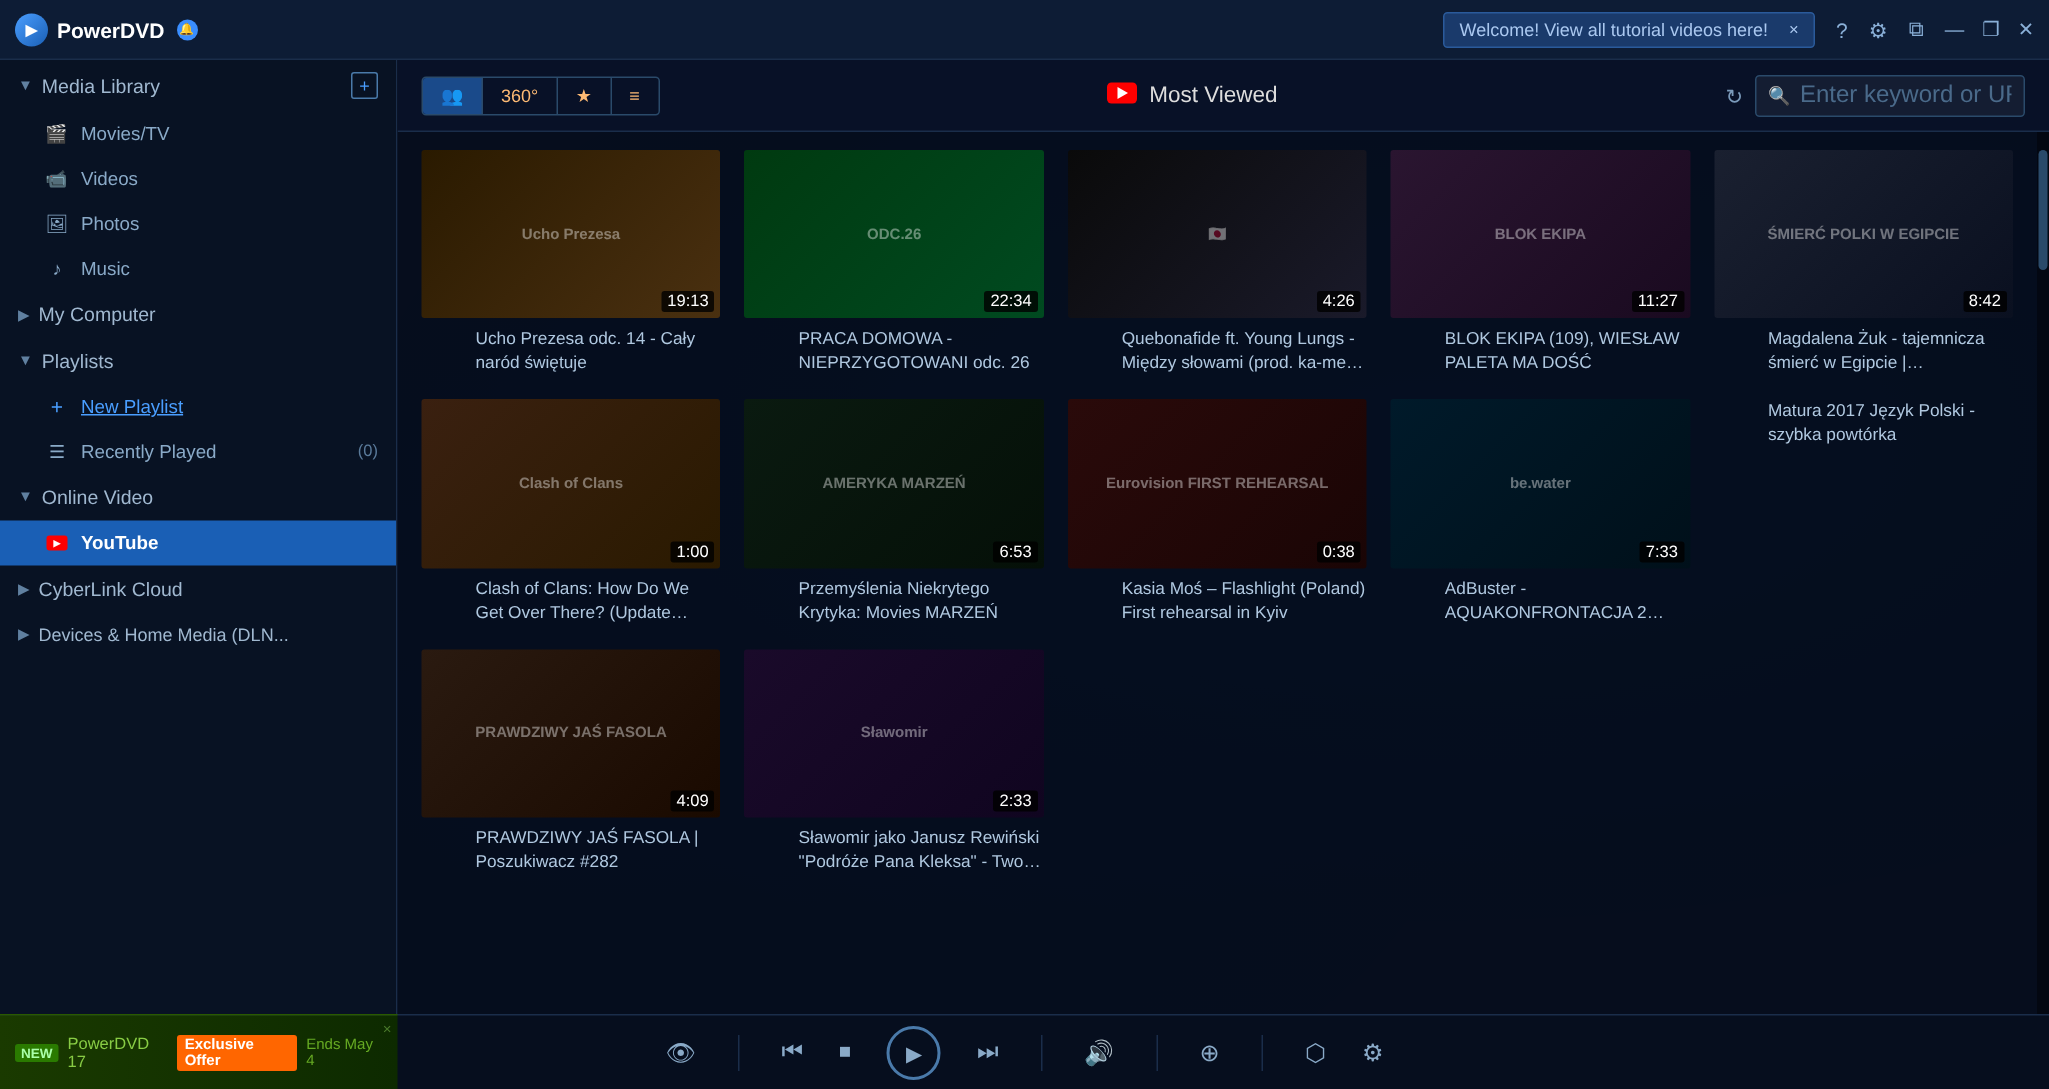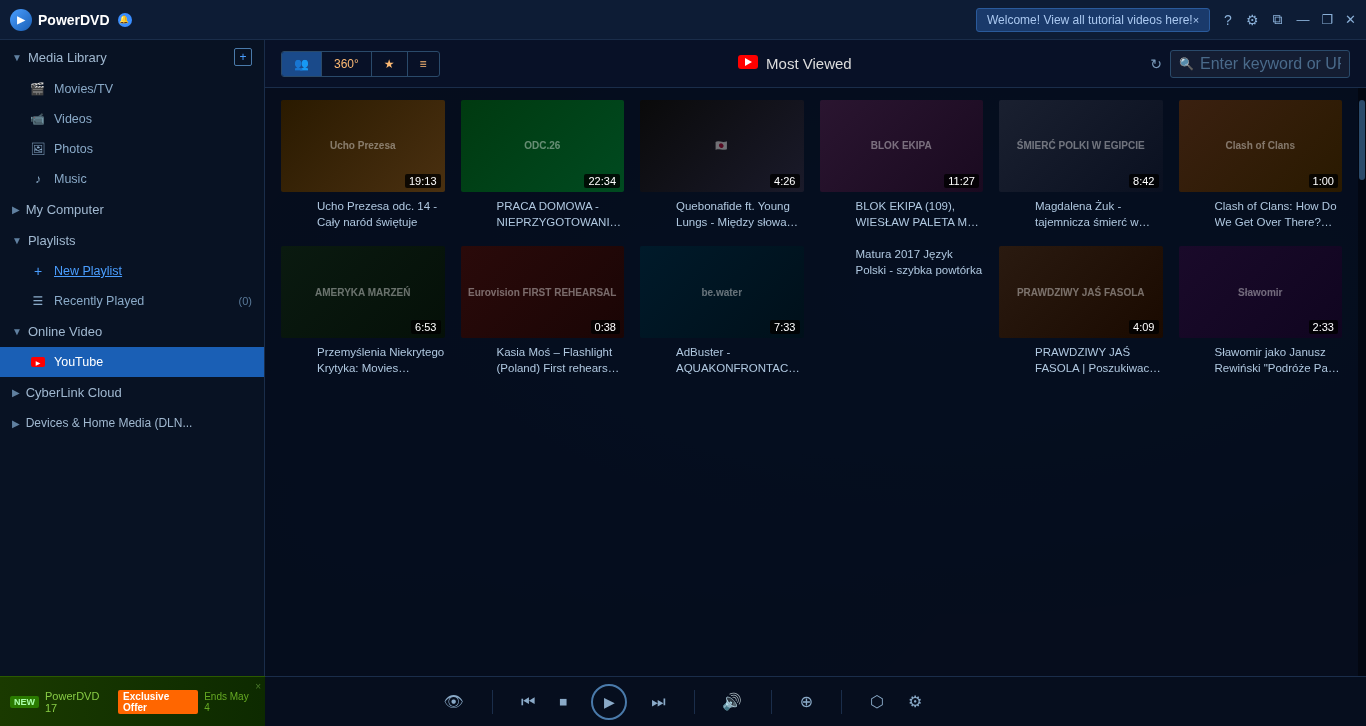--- a/index.html
+++ b/index.html
@@ -70,21 +70,21 @@
     .titlebar-spacer { flex: 1; }
     .welcome-banner {
       background: #1a3a6b;
       border: 1px solid #2a5a9b;
       border-radius: 3px;
       padding: 4px 10px;
       font-size: 12px;
       color: #aac8f0;
       display: flex;
       align-items: center;
-      gap: 0;
+      gap: 14px;
       text-align: center;
     }
     .welcome-close {
       cursor: pointer;
       color: #aac8f0;
       font-size: 11px;
     }
     .titlebar-controls {
       display: flex;
       align-items: center;
@@ -284,21 +284,21 @@
       width: 100%;
     }
     .search-box input::placeholder { color: #4a6a8a; }
 
     
     .video-grid {
       flex: 1;
       overflow-y: auto;
       padding: 12px 16px;
       display: grid;
-      grid-template-columns: repeat(6, 1fr);
+      grid-template-columns: repeat(5, 1fr);
       gap: 16px;
       align-content: start;
     }
     .video-grid::-webkit-scrollbar { width: 6px; }
     .video-grid::-webkit-scrollbar-track { background: rgba(0,0,0,0.3); }
     .video-grid::-webkit-scrollbar-thumb { background: #2a4a6a; border-radius: 3px; }
 
     .video-card {
       cursor: pointer;
       display: flex;
@@ -546,21 +546,21 @@
       <span class="item-icon">☰</span>
       <span>Recently Played</span>
       <span class="item-count">(0)</span>
     </div>
 
     <div class="sidebar-section-header">
       <span class="chevron" style="font-size:10px;margin-right:6px;color:#6080a0;">▼</span>
       <span style="font-size:13px;color:#a0b8d0;font-weight:500;">Online Video</span>
     </div>
 
-    <div class="sidebar-item active" style="padding-left:30px;">
+    <div class="sidebar-item active" style="padding-left:30px;font-weight:bold;">
       <span class="item-icon">
         <span style="background:#ff0000;border-radius:2px;width:14px;height:10px;display:inline-flex;align-items:center;justify-content:center;font-size:6px;color:#fff;">▶</span>
       </span>
       <span>YouTube</span>
     </div>
 
     <div class="sidebar-section-header">
       <span class="chevron" style="font-size:10px;margin-right:6px;color:#6080a0;">▶</span>
       <span style="font-size:13px;color:#a0b8d0;font-weight:500;">CyberLink Cloud</span>
     </div>

